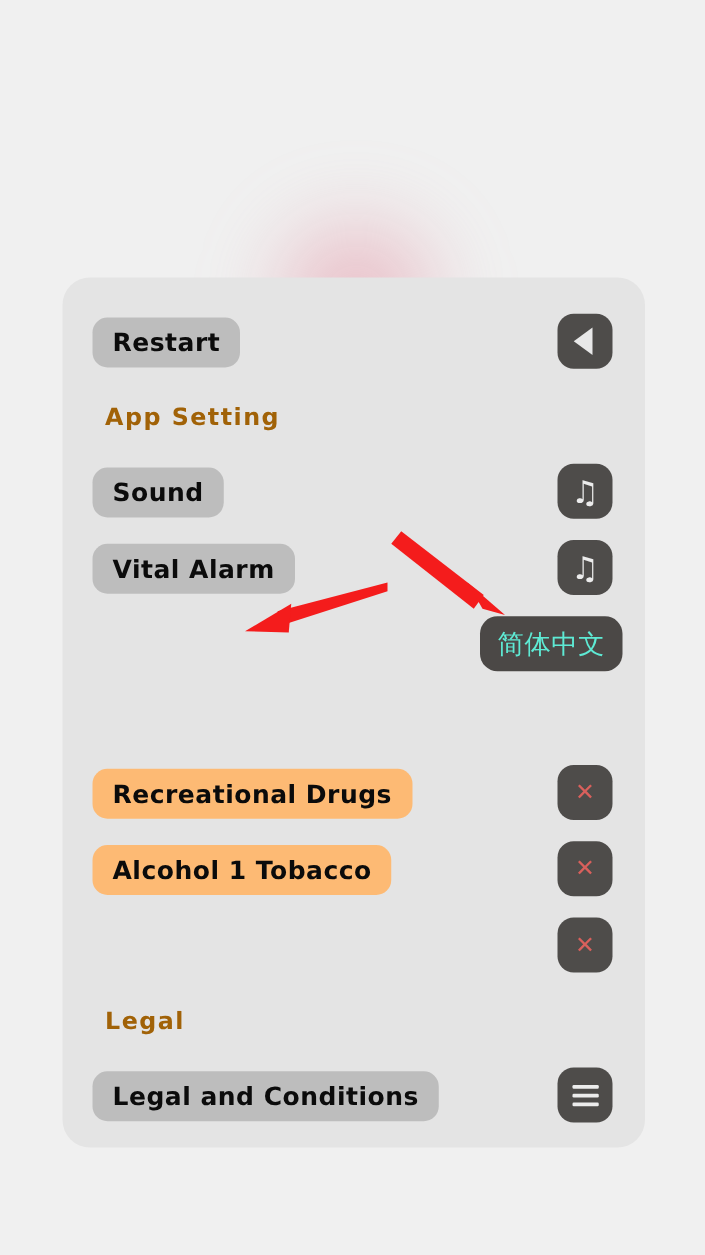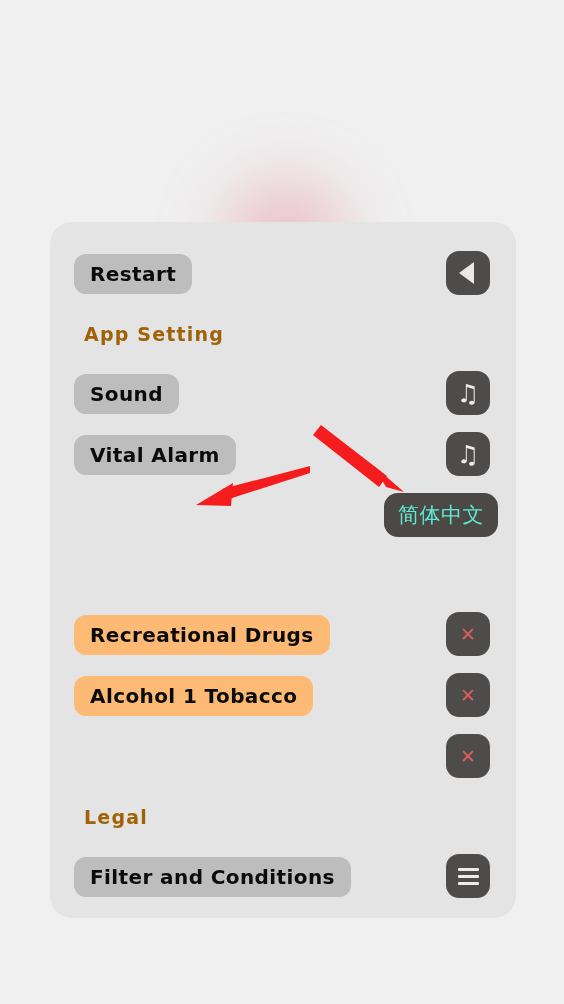--- a/index.html
+++ b/index.html
@@ -224,21 +224,21 @@
       <span class="icon-x">✕</span>
     </div>
 
     <div class="ctrl" style="top:512px;">
       <span class="icon-x">✕</span>
     </div>
 
     <div class="section-label" style="top:584px;">Legal</div>
 
     <div class="row" style="top:632px;">
-      <span class="pill pill-gray">Filter and Conditions</span>
+      <span class="pill pill-gray">Legal and Conditions</span>
     </div>
     <div class="ctrl" style="top:632px;">
       <span class="icon-menu">
         <i></i>
           <i></i>
           <i></i>
       </span>
     </div>
 
   </div>

